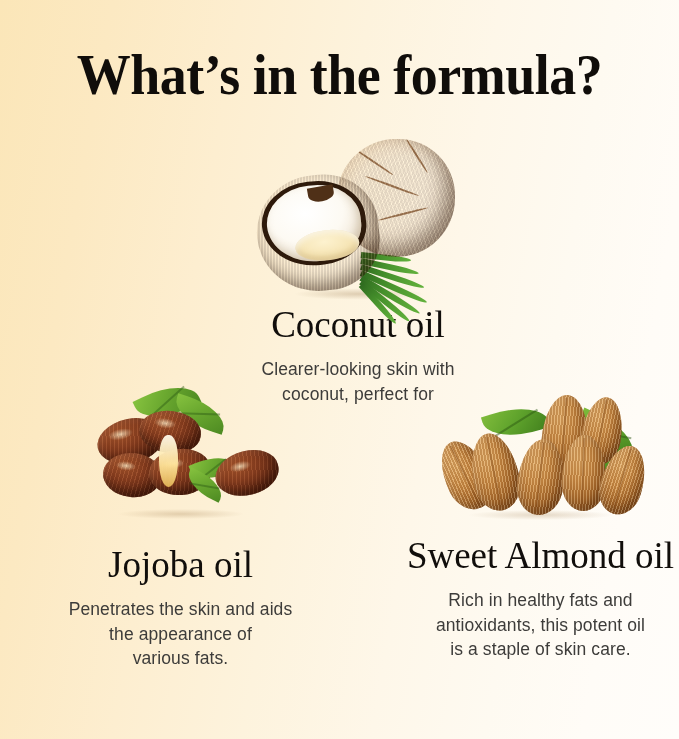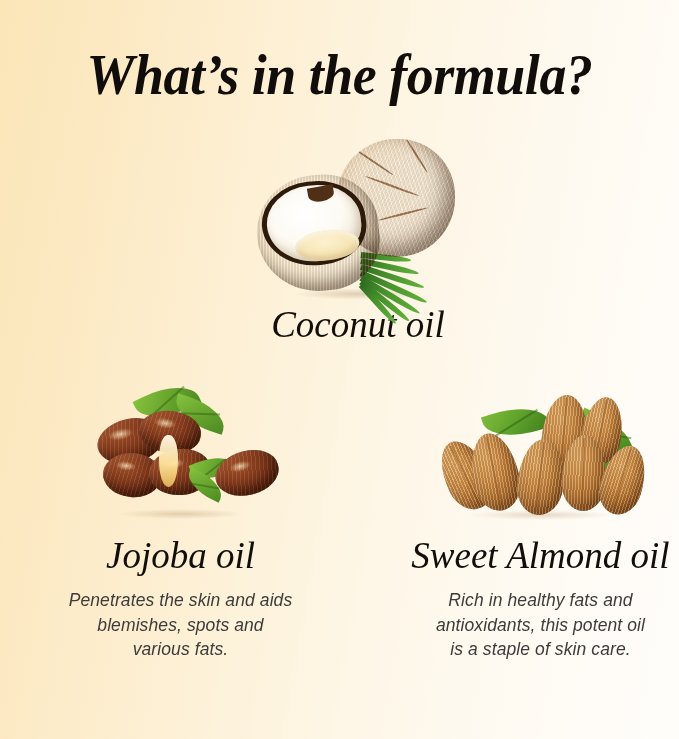--- a/index.html
+++ b/index.html
@@ -20,21 +20,20 @@
     background: linear-gradient(100deg,
         #fbe6b8 0%,
         #fce9c2 14%,
         #fdeed0 30%,
         #fdf3dd 46%,
         #fef7e9 62%,
         #fefaf1 76%,
         #fffcf7 88%,
         #fffdfa 100%);
     overflow: hidden;
-    font-style: italic;
   }
 
   
   .title {
     position: absolute;
     left: 0;
     top: 44px;
     width: 679px;
     text-align: center;
     font-family: "Liberation Serif", "DejaVu Serif", serif;
@@ -67,21 +66,21 @@
 
   .heading {
     font-family: "Liberation Serif", "DejaVu Serif", serif;
     font-weight: 400;
     font-size: 37px;
     line-height: 42px;
     color: #110e0b;
     white-space: nowrap;
   }
   .heading.h-coconut { margin-top: 4px; }
-  .heading.h-jojoba  { margin-top: 12px; }
+  .heading.h-jojoba  { margin-top: 21px; }
   .heading.h-almond  { margin-top: 12px; }
 
   .body-text {
     font-family: "Liberation Sans", sans-serif;
     font-size: 17.5px;
     line-height: 24.5px;
     color: #3d3c3a;
     letter-spacing: 0.1px;
     margin-top: 11px;
   }
@@ -324,20 +323,22 @@
         <div class="coco-flesh">
           <div class="coco-flesh-notch"></div>
           <div class="coco-milk"></div>
         </div>
       </div>
     </div>
 
     <div class="heading h-coconut">Coconut oil</div>
 
     <div class="body-text">
+      <span>Clearer-looking skin with</span>
+      <span>coconut, perfect for</span>
     </div>
   </div>
 
   <div class="section sec-jojoba">
 
     <div class="art art-jojoba">
       <div class="joj-shadow"></div>
 
       <div class="joj-leaf" style="left:55px; top:4px;  width:62px; height:30px; transform:rotate(-26deg);"></div>
       <div class="joj-leaf" style="left:92px; top:18px; width:54px; height:26px; transform:rotate(18deg);"></div>
@@ -362,21 +363,21 @@
 
       <div class="joj-seed" style="left:134px; top:68px; width:64px; height:44px; transform:rotate(-14deg);">
         <div class="joj-gloss" style="left:14px; top:8px; width:26px; height:12px;"></div>
       </div>
     </div>
 
     <div class="heading h-jojoba">Jojoba oil</div>
 
     <div class="body-text">
       <span>Penetrates the skin and aids</span>
-      <span>blemishes, spots and</span>
+      <span>the appearance of</span>
       <span>various fats.</span>
     </div>
   </div>
 
   <div class="section sec-almond">
 
     <div class="art art-almond">
       <div class="alm-shadow"></div>
 
       <div class="alm-leaf" style="left:58px; top:24px; width:64px; height:30px; transform:rotate(-18deg);"></div>

